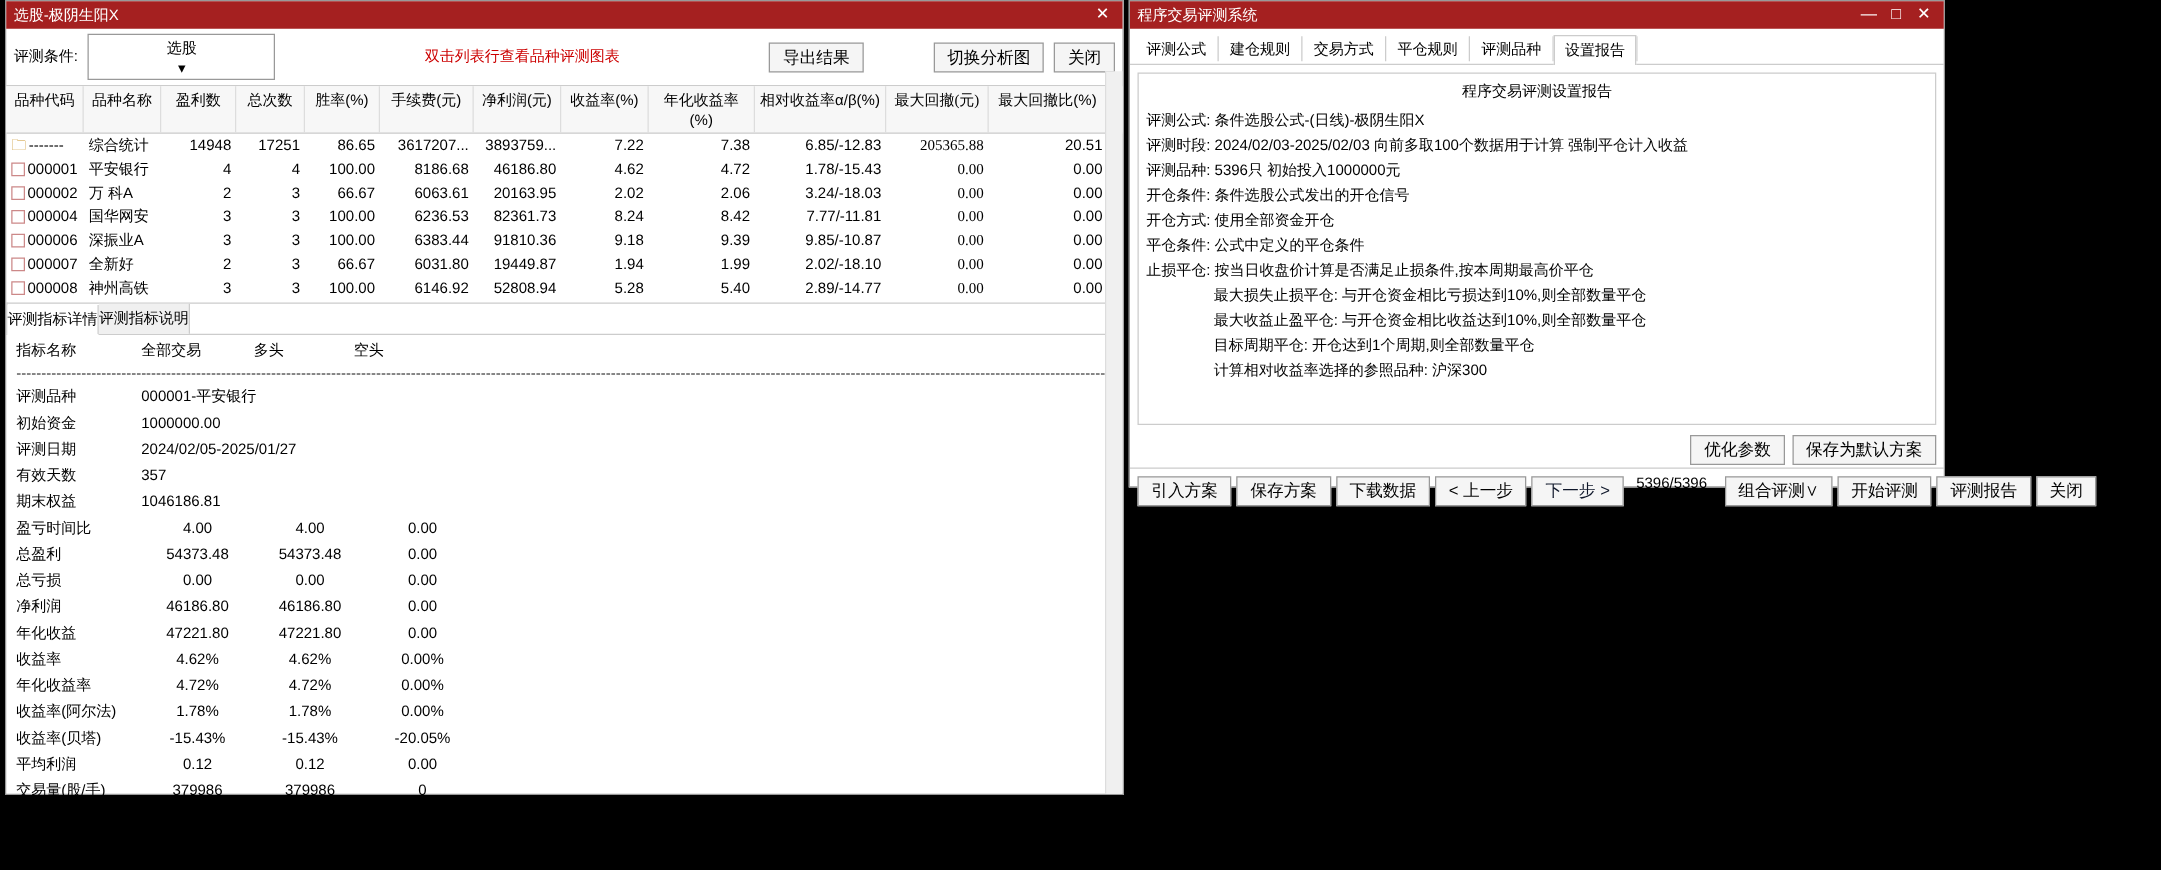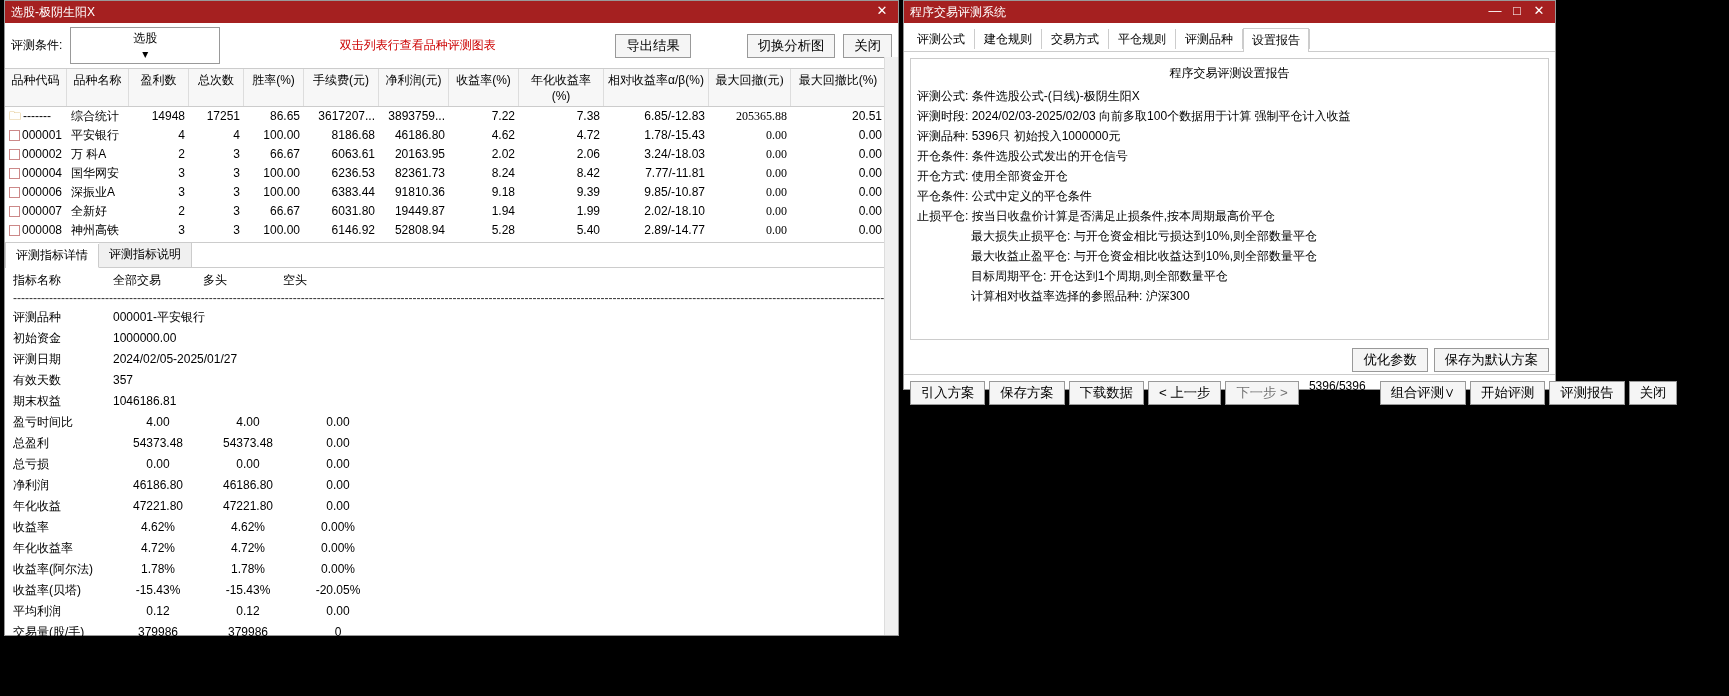--- a/index.html
+++ b/index.html
@@ -8,34 +8,34 @@
 .titlebar { background: #a52020; color: #fff; height: 22px; line-height: 22px; padding: 0 6px; display: flex; justify-content: space-between; align-items: center; }
 .titlebar .controls { display: flex; gap: 2px; }
 .titlebar .ctrl-btn { width: 20px; height: 16px; text-align: center; line-height: 14px; cursor: pointer; font-size: 13px; }
 .win-left { left: 4px; top: 0; width: 895px; height: 636px; }
 .win-right { left: 903px; top: 0; width: 653px; height: 390px; }
 
 .toolbar-left { display: flex; align-items: center; padding: 4px 6px; gap: 8px; border-bottom: 1px solid #ccc; }
 .toolbar-left .combo { border: 1px solid #999; padding: 2px 4px; width: 150px; display: flex; justify-content: space-between; align-items: center; flex-direction: column; }
 .toolbar-left .hint { color: #c00; flex: 1; text-align: center; }
 .btn { border: 1px solid #999; background: #f5f5f5; padding: 2px 10px; cursor: pointer; white-space: nowrap; }
-.btn.disabled { color: #737373; }
+.btn.disabled { color: #0f172a; }
 
 .grid-head { display: flex; border-bottom: 1px solid #ccc; background: #f7f7f7; }
 .grid-head > div { border-right: 1px solid #ddd; padding: 3px 4px; text-align: center; font-size: 12px; }
 .grid-body .row { display: flex; height: 19px; line-height: 19px; }
 .grid-body .row > div { padding: 0 4px; text-align: right; white-space: nowrap; overflow: hidden; }
 .grid-body .row > div:first-child, .grid-body .row > div:nth-child(2) { text-align: left; }
 .row-icon { display: inline-block; width: 11px; height: 11px; border: 1px solid #c88; margin-right: 2px; vertical-align: middle; }
 .folder-icon { color: #cc9933; margin-right: 2px; }
 
 .c0{width:62px;} .c1{width:62px;} .c2{width:60px;} .c3{width:55px;} .c4{width:60px;} .c5{width:75px;} .c6{width:70px;} .c7{width:70px;} .c8{width:85px;} .c9{width:105px;} .c10{width:82px;font-family:Liberation Serif, serif;} .c11{width:95px;}
 
 .detail-tabs { display: flex; border: 1px solid #ccc; border-bottom: none; margin-top: 2px; }
-.detail-tabs .tab { padding: 3px 10px; border-right: 1px solid #ccc; cursor: pointer; }
+.detail-tabs .tab { padding: 3px 0; border-right: 1px solid #ccc; cursor: pointer; }
 .detail-tabs .tab.active { background: #fff; border-bottom: 1px solid #fff; position: relative; top: 1px; }
 .detail-tabs .tab:not(.active) { background: #f0f0f0; }
 .detail-body { border-top: 1px solid #ccc; padding: 4px 8px; overflow: auto; height: 420px; }
 .detail-head { display: flex; }
 .detail-head > div:nth-child(1){width:100px;} .detail-head > div:nth-child(2){width:90px;text-align:left;}
 .detail-head > div:nth-child(3){width:80px;text-align:left;} .detail-head > div:nth-child(4){width:80px;text-align:left;}
 .dashes { margin: 2px 0; color: #333; white-space: nowrap; overflow: hidden; }
 .drow { display: flex; height: 21px; line-height: 21px; }
 .drow > div:nth-child(1){width:100px;}
 .drow > div:nth-child(2){width:90px;text-align:center;}

